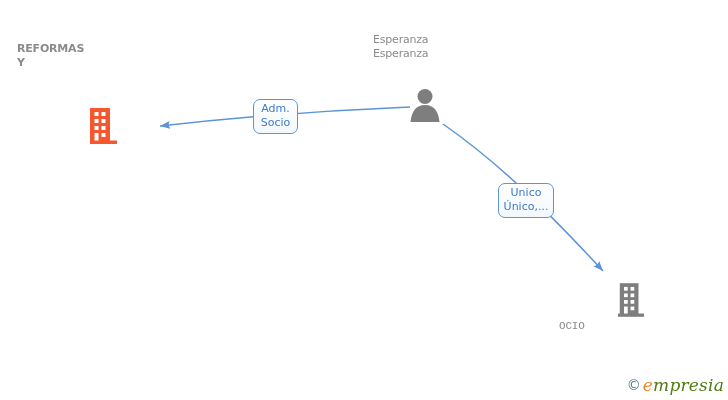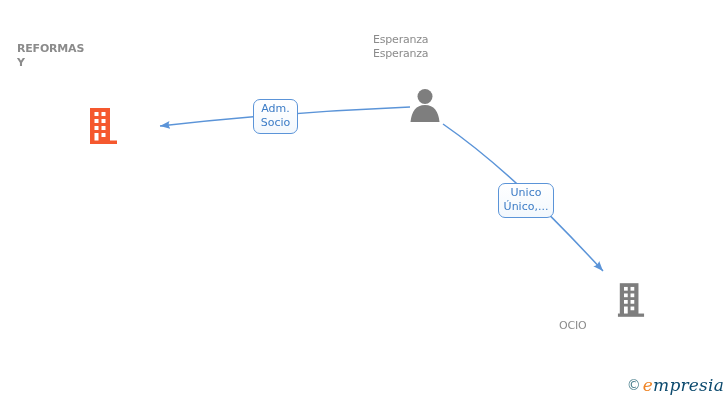--- a/index.html
+++ b/index.html
@@ -48,21 +48,21 @@
     font-family:"DejaVu Sans","Liberation Sans",sans-serif;
     vertical-align:1px;
     margin-right:2px;
   }
   .footer-logo .brand{
     font-family:"DejaVu Serif","Liberation Serif",serif;
     font-style:italic;
     letter-spacing:0.2px;
   }
   .footer-logo .brand-e{color:#ef8324;}
-  .footer-logo .brand-rest{color:#0c4a6e;}
+  .footer-logo .brand-rest{color:#4d7c0f;}
 </style>
 </head>
 <body>
 
 <div class="canvas">
 
   <svg class="edges-layer" width="728" height="400" viewBox="0 0 728 400">
     <defs>
       <marker id="arrow" markerWidth="11" markerHeight="9" refX="10" refY="4" orient="auto" markerUnits="userSpaceOnUse">
         <path d="M0,0 L10,4 L0,8 Q2.5,4 0,0 Z" fill="#5b94d8"></path>
@@ -109,21 +109,21 @@
       <rect x="7.5" y="4" width="4" height="4" fill="#ffffff"></rect>
       <rect x="14.5" y="4" width="4" height="4" fill="#ffffff"></rect>
       <rect x="7.5" y="11" width="4" height="4" fill="#ffffff"></rect>
       <rect x="14.5" y="11" width="4" height="4" fill="#ffffff"></rect>
       <rect x="7.5" y="18" width="4" height="4" fill="#ffffff"></rect>
       <rect x="14.5" y="18" width="4" height="4" fill="#ffffff"></rect>
       <rect x="14.5" y="25" width="4" height="4" fill="#ffffff"></rect>
       <rect x="7.5" y="25" width="4" height="7.5" fill="#ffffff"></rect>
     </svg>
   </div>
-  <div class="node-label" style="left:559px;top:319px;width:140px;">
+  <div class="node-label" style="left:559px;top:319px;width:140px;font-family:Liberation Mono, monospace;">
     <div>OCIO</div>
   </div>
 
   <div class="edge-label" style="left:253px;top:99px;width:45px;height:35px;">
     <div>Adm.</div>
     <div>Socio</div>
   </div>
   <div class="edge-label" style="left:498px;top:183px;width:56px;height:35px;">
     <div>Unico</div>
     <div>Único,...</div>

